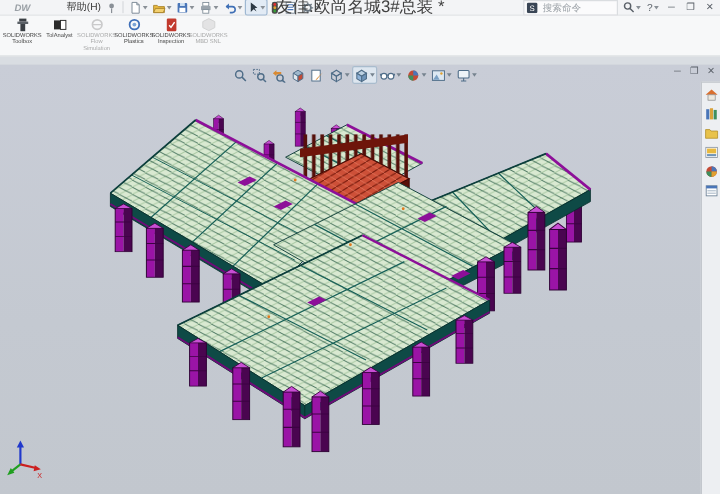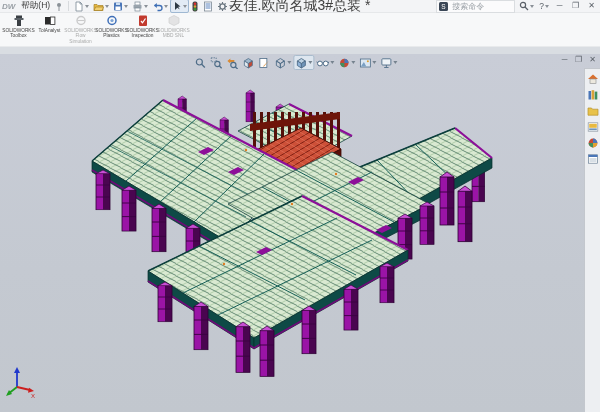--- a/index.html
+++ b/index.html
@@ -1,23 +1,23 @@
 <!DOCTYPE html>
 <html><head>
 <meta charset="utf-8">
 <style>
   html,body{margin:0;padding:0;}
   body{width:600px;height:412px;overflow:hidden;font-family:"Liberation Sans",sans-serif;background:#c6cad3;}
   .app{width:600px;height:412px;position:relative;}
 
   
   .titlebar{height:13px;background:#f3f4f6;border-bottom:1px solid #e6e8ea;box-sizing:border-box;
-    display:flex;align-items:center;position:relative;font-size:8.5px;color:#3a3a3a;padding-left:2px;}
+    display:flex;align-items:center;position:relative;font-size:8.5px;color:#3a3a3a;padding-left:12px;}
   .logo{color:#9aa0a6;font-weight:bold;font-style:italic;font-size:8px;margin-right:3px;}
-  .menu-item{padding:0 3px;cursor:default;}
+  .menu-item{padding:0 3px;cursor:default;margin-left:24px;}
   .pin{display:flex;align-items:center;margin:0 2px;}
   .vsep{width:1px;height:10px;background:#d7dadd;margin:0 3px;}
   .qat{display:flex;align-items:center;}
   .qbtn{display:flex;align-items:center;height:12px;padding:0 1px;border:1px solid transparent;border-radius:2px;}
   .qbtn.active{background:#e2ebf5;border-color:#9fb8d2;}
   .caret{width:0;height:0;border-left:2px solid transparent;border-right:2px solid transparent;border-top:3px solid #8a9097;margin-left:1px;}
   .doc-title{position:absolute;left:50%;transform:translateX(-50%);white-space:nowrap;color:#404040;font-size:14px;}
   .tb-right{margin-left:auto;display:flex;align-items:center;gap:3px;padding-right:2px;}
   .searchbox{display:flex;align-items:center;background:#fbfbfc;border:1px solid #dadde0;height:11px;padding:0 2px;gap:2px;}
   .searchbox input{border:none;outline:none;background:transparent;width:58px;font-size:8px;color:#555;font-family:"Liberation Sans",sans-serif;}

